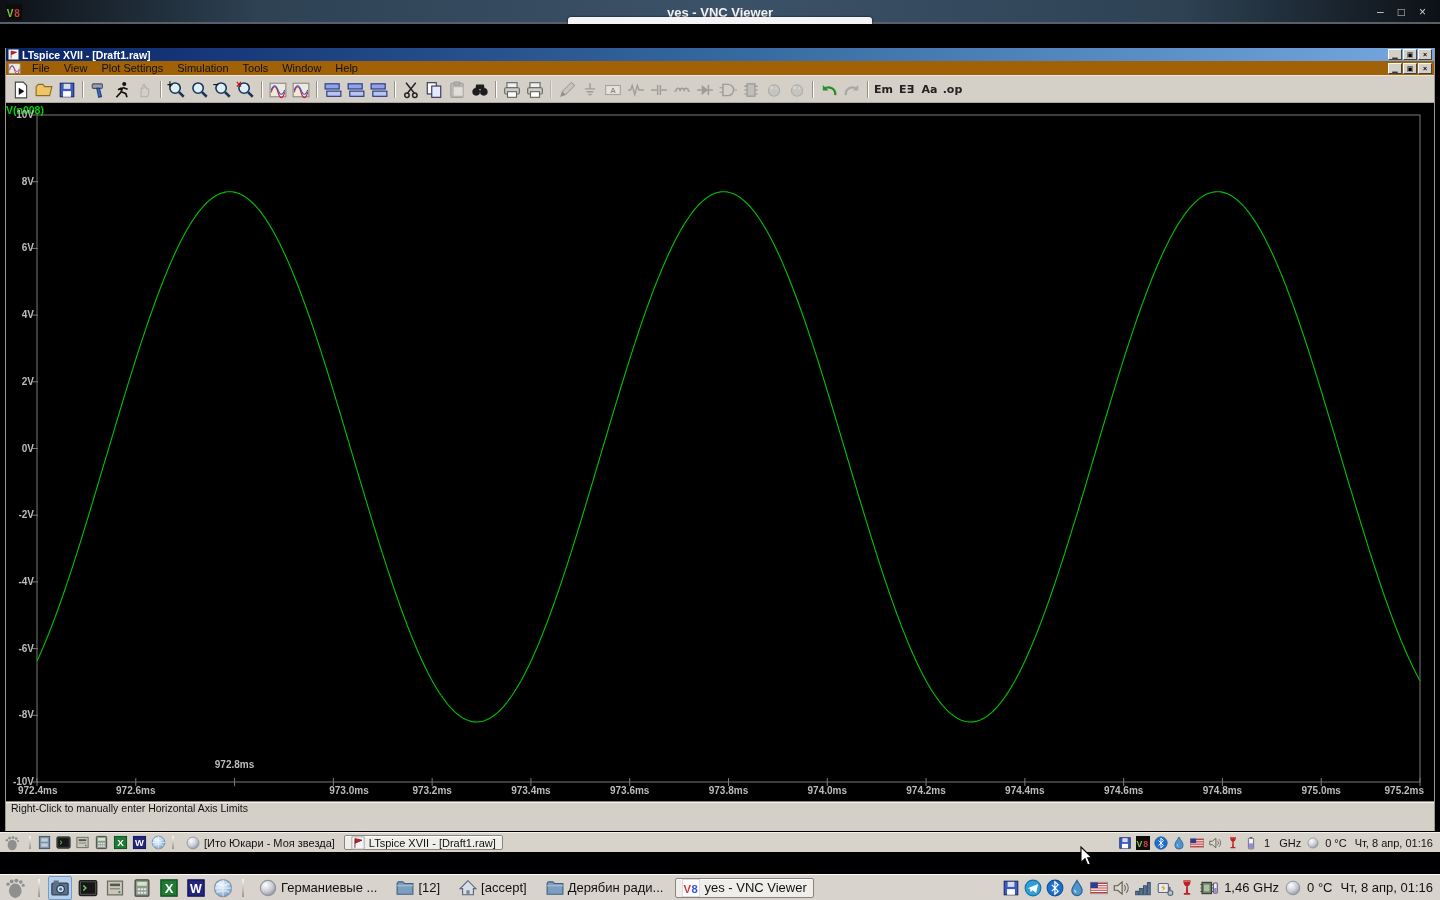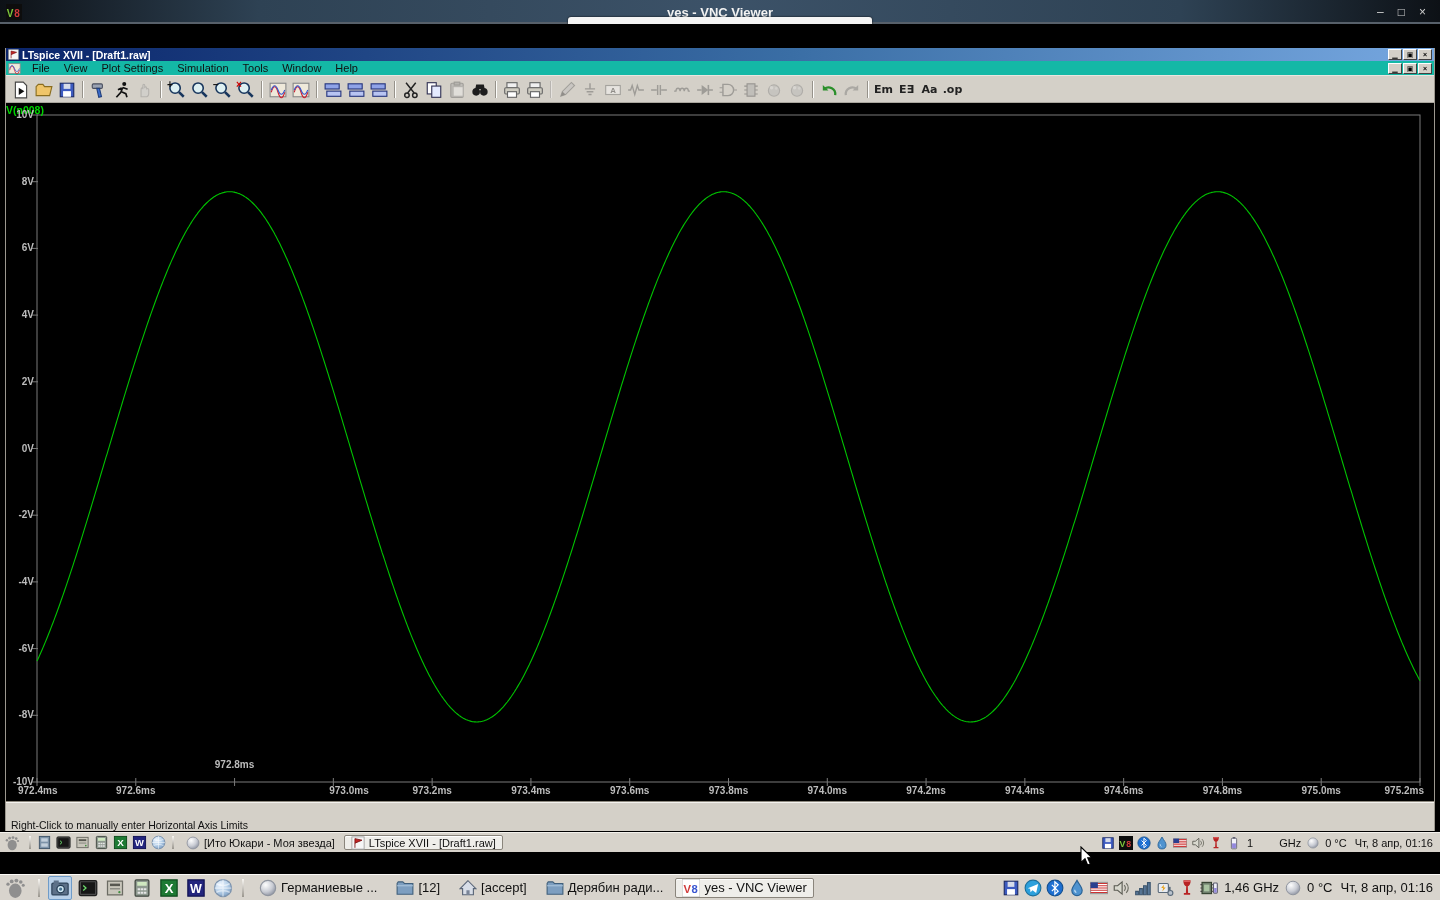--- a/index.html
+++ b/index.html
@@ -19,21 +19,21 @@
     border-radius:3px 3px 0 0;box-shadow:0 0 2px #000}
   
   #lt-win{position:absolute;left:5px;top:48px;width:1430px;height:783px;background:#d4d0c8;
     border-left:1px solid #9c988f;border-right:1px solid #9c988f}
   #lt-title{height:13px;background:linear-gradient(90deg,#0a246a,#3a6ea5 55%,#76a7e0);
     display:flex;align-items:center;color:#fff;font-size:10.5px;font-weight:bold;padding-left:2px;gap:3px}
   #lt-wctl,#lt-mdictl{margin-left:auto;display:flex;padding-right:2px}
   .wbtn{width:14px;height:11px;background:#d4d0c8;border:1px solid;
     border-color:#fff #404040 #404040 #fff;font-size:7px;line-height:9px;text-align:center;
     color:#000;margin-left:1px;font-weight:bold}
-  #lt-menu{height:15px;background:#14b8a6;display:flex;align-items:center;font-size:11px;color:#111;
+  #lt-menu{height:15px;background:#a16207;display:flex;align-items:center;font-size:11px;color:#111;
     border-bottom:1px solid #e9e6e0}
   #lt-menuicon{margin:0 4px 0 2px}
   .mi{padding:0 7px;height:100%;display:flex;align-items:center}
   #lt-toolbar{height:27px;background:#d4d0c8;display:flex;align-items:flex-start;padding-left:3px;
     border-bottom:1px solid #aaa69e}
   .tbtn{width:23px;height:23px;margin-top:2px;display:inline-flex;align-items:center;justify-content:center;
     position:relative;flex:0 0 auto}
   .tbtn.dis{opacity:.42;filter:grayscale(1)}
   .tbtn.gstart{margin-left:9px}
   .tbtn.gstart::before{content:"";position:absolute;left:-5px;top:3px;bottom:3px;width:1px;
@@ -48,21 +48,21 @@
     color:#222;background:#c7c3ba;border:1px solid #8a867e;border-bottom:none;
     border-radius:3px 3px 0 0;margin-right:2px}
   .tab.active{background:#d4d0c8;border-color:#6e6a62}
   #plot{position:relative;height:698px;background:#000;overflow:hidden}
   #plot-svg{position:absolute;left:0;top:0}
   .ptitle{position:absolute;left:0;right:0;top:1px;color:#00d400;
     font-size:10.5px;font-weight:bold}
   .ylab{position:absolute;left:2px;width:26px;text-align:right;font-size:10px;font-weight:bold;color:#bcbcbc}
   .xlab{position:absolute;font-size:10px;font-weight:bold;color:#bcbcbc}
   #lt-status{height:30px;background:#d4d0c8;border-top:1px solid #8d897f;
-    box-shadow:inset 0 1px 0 #f4f2ee;font-size:10.5px;color:#111;display:flex;align-items:flex-end;padding-left:5px}
+    box-shadow:inset 0 1px 0 #f4f2ee;font-size:10.5px;color:#111;display:flex;align-items:flex-start;padding-left:5px}
   
   .bar{position:absolute;left:0;width:1440px;display:flex;align-items:center;color:#111}
   #rtb{top:832px;height:20px;background:#d7d3cb;border-top:1px solid #f3f1ec;font-size:11px;gap:2px}
   #htb{top:874px;height:26px;background:#d8d4cd;border-top:1px solid #fbfaf7;font-size:13px;gap:5px}
   .launch{display:inline-flex;align-items:center;padding:0 4px}
   .vsep{width:2px;height:72%;background:linear-gradient(180deg,#f8f6f2,#9a968e);margin:0 3px}
   .qbtn{display:inline-flex;align-items:center;justify-content:center;padding:1px;border-radius:2px}
   .qbtn.hl{background:#b9d0e8;border:1px solid #6f9cc9}
   .tk{display:inline-flex;align-items:center;gap:4px;padding:0 6px;height:80%;white-space:nowrap;
     border:1px solid transparent;border-radius:2px}
@@ -706,21 +706,21 @@
         <svg width="14" height="14" viewBox="0 0 16 16">
           <use href="#i-wine"></use>
         </svg>
       </span>
       <span class="tico">
         <svg width="14" height="14" viewBox="0 0 16 16">
           <use href="#i-battery"></use>
         </svg>
       </span>
       <span class="ttx">1</span>
-      <span class="ttx" style="margin-left: 20px;">GHz</span>
+      <span class="ttx" style="margin-left: 3px;">GHz</span>
       <span class="tico">
         <svg width="12" height="12" viewBox="0 0 16 16">
           <use href="#i-sphere"></use>
         </svg>
       </span>
       <span class="ttx">0 °C</span>
       <span class="ttx">Чт, 8 апр, 01:16</span>
     </div>
   </div>
 

